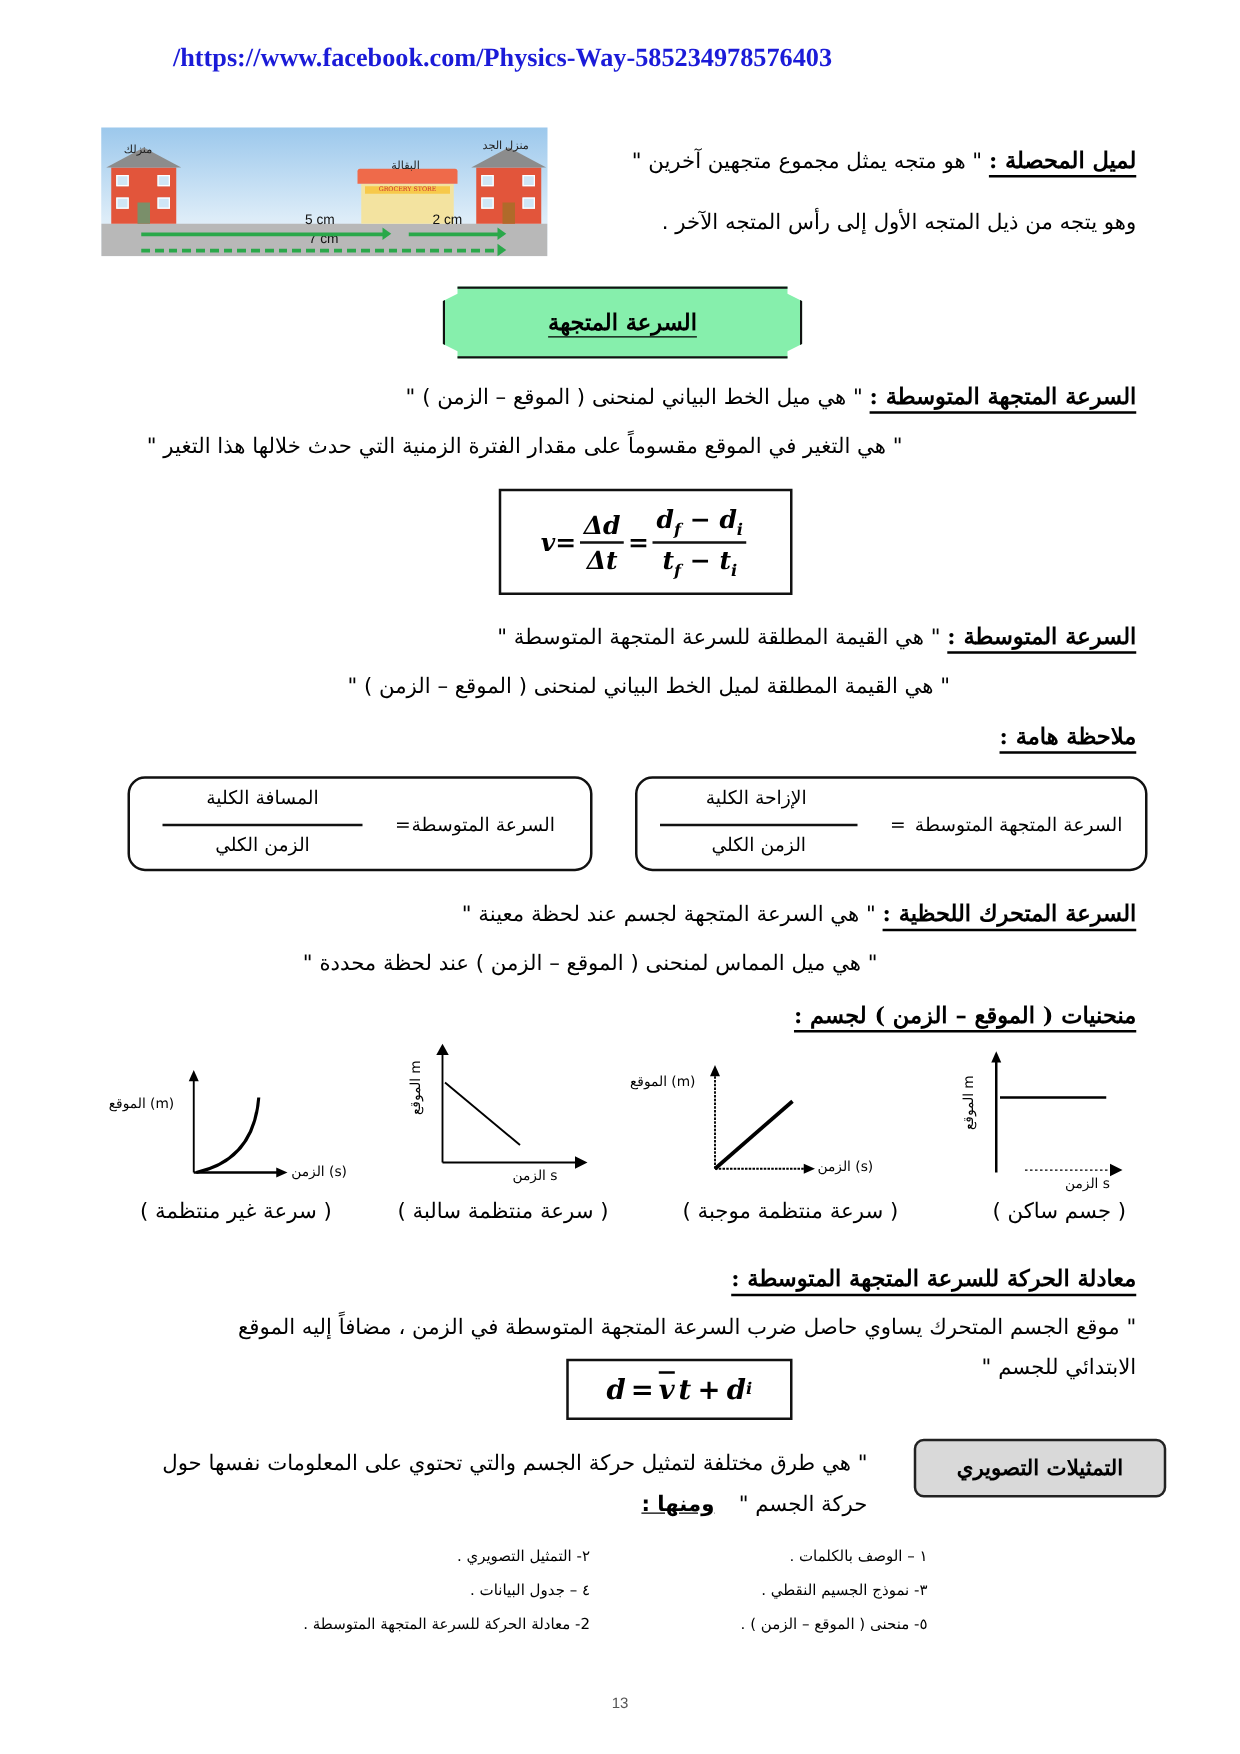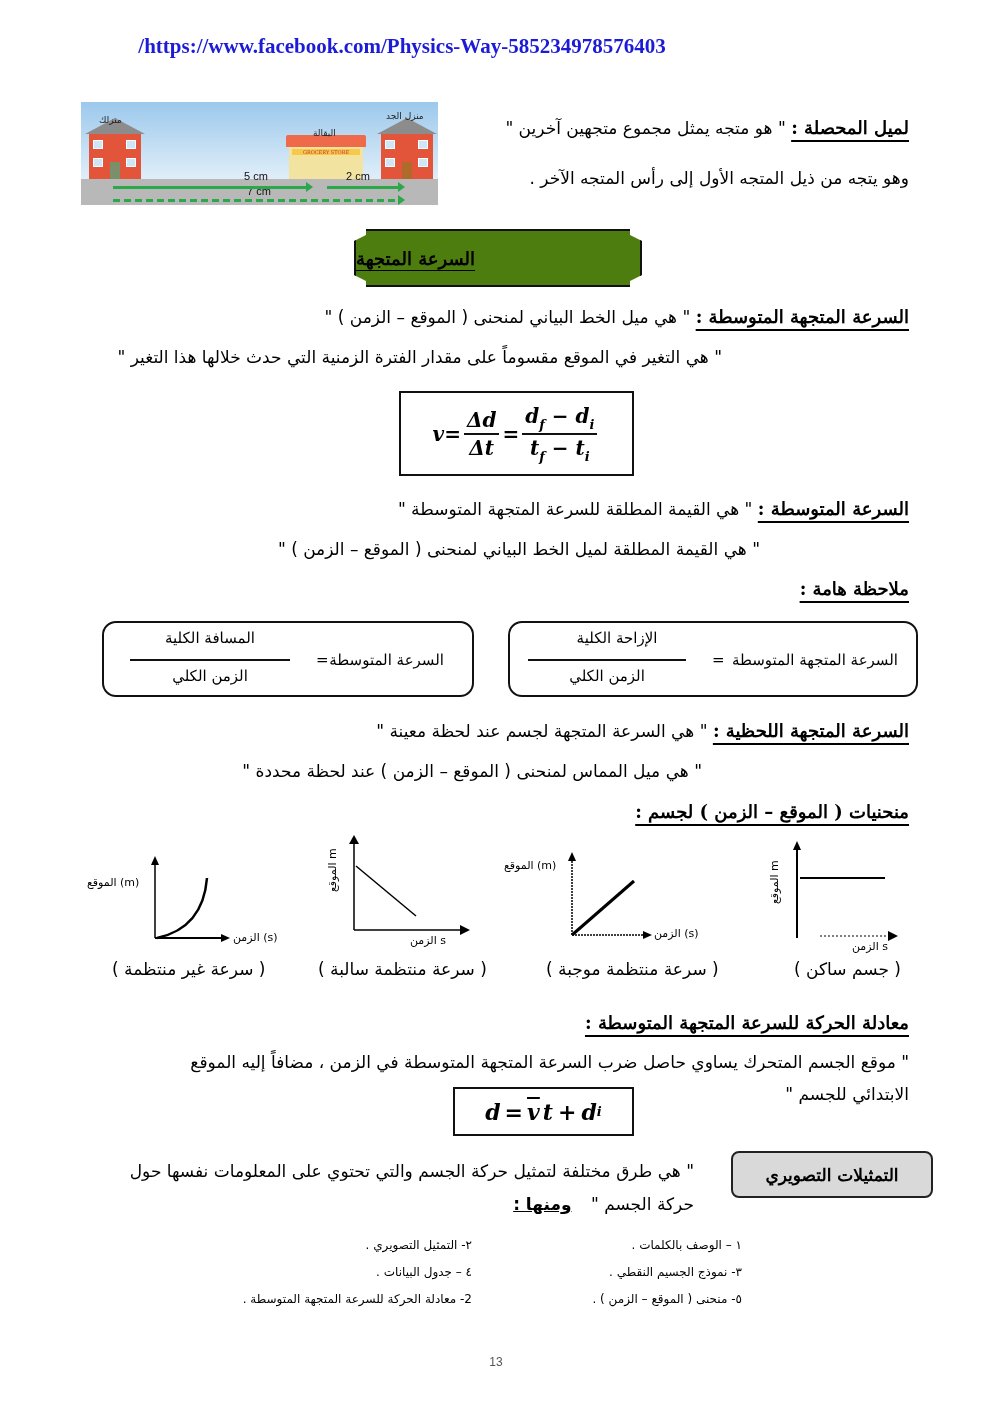--- a/index.html
+++ b/index.html
@@ -22,23 +22,23 @@
     .store .awning { position: absolute; left: -3px; top: -12px; width: 80px; height: 12px; background: #ef6a4a; border-radius: 2px 2px 0 0; }
     .store .sign { position: absolute; left: 3px; top: 2px; width: 68px; height: 6px; background: #f7c94a; font-size: 5px; color: #c33; text-align: center; line-height: 6px; font-family: "DejaVu Serif", serif; }
     .st-label { position: absolute; font-size: 9px; color: #222; white-space: nowrap; }
     .cm { position: absolute; font-size: 11px; color: #111; font-family: "Liberation Sans", sans-serif; }
     .arrow-solid { position: absolute; height: 3px; background: #2aa84a; }
     .arrow-solid::after { content: ""; position: absolute; right: -6px; top: -4px; border-left: 7px solid #2aa84a; border-top: 5px solid transparent; border-bottom: 5px solid transparent; }
     .arrow-dash { position: absolute; height: 3px; background: repeating-linear-gradient(90deg, #2aa84a 0 7px, transparent 7px 11px); }
     .arrow-dash::after { content: ""; position: absolute; right: -6px; top: -4px; border-left: 7px solid #2aa84a; border-top: 5px solid transparent; border-bottom: 5px solid transparent; }
 
     
-    .banner { left: 354px; top: 229px; width: 288px; height: 58px; background: #4d7c0f; border: 2px solid #111;
+    .banner { left: 354px; top: 229px; width: 288px; height: 58px; background: #86efac; border: 2px solid #111;
       clip-path: polygon(12px 0, calc(100% - 12px) 0, calc(100% - 12px) 6px, 100% 12px, 100% calc(100% - 12px), calc(100% - 12px) calc(100% - 6px), calc(100% - 12px) 100%, 12px 100%, 12px calc(100% - 6px), 0 calc(100% - 12px), 0 12px, 12px 6px);
-      display: flex; align-items: center; }
+      display: flex; align-items: center; justify-content: center; }
     .banner span { font-family: "DejaVu Serif", serif; font-weight: bold; font-size: 18px; text-decoration: underline; text-underline-offset: 5px; }
 
     
     .formula { left: 399px; top: 391px; width: 235px; height: 85px; border: 2px solid #111; display: flex; align-items: center; justify-content: center; font-family: "DejaVu Serif", serif; font-weight: bold; font-style: italic; font-size: 20px; }
     .frac { display: inline-flex; flex-direction: column; align-items: center; vertical-align: middle; margin: 0 3px; }
     .frac .num { border-bottom: 2px solid #111; padding: 0 3px 1px; }
     .frac .den { padding: 1px 3px 0; }
     .sub { font-size: 13px; vertical-align: -6px; }
 
     
@@ -85,21 +85,21 @@
   <div class="house" style="left:300px;">
     <div class="roof"></div>
     <div class="win" style="left:4px;top:6px;"></div>
       <div class="win" style="left:37px;top:6px;"></div>
     <div class="win" style="left:4px;top:24px;"></div>
       <div class="win" style="left:37px;top:24px;"></div>
     <div class="door" style="background:#b06a2a;"></div>
   </div>
   <div class="st-label" style="left:18px;top:13px;">منزلك</div>
   <div class="st-label" style="left:232px;top:26px;">البقالة</div>
-  <div class="st-label" style="left:305px;top:9px;">منزل الجد</div>
+  <div class="st-label" style="left:305px;top:9px;font-family:Liberation Serif, serif;">منزل الجد</div>
   <div class="cm" style="left:120px;top:68px;padding-left:43px;">5 cm</div>
   <div class="cm" style="left:265px;top:68px;">2 cm</div>
   <div class="cm" style="left:166px;top:83px;">7 cm</div>
   <div class="arrow-solid" style="left:32px;top:84px;width:194px;"></div>
   <div class="arrow-solid" style="left:246px;top:84px;width:72px;"></div>
   <div class="arrow-dash" style="left:32px;top:97px;width:286px;"></div>
 </div>
 
 <div class="abs rtl ar" style="right:83px;top:117px;">
   <span class="head">لميل المحصلة :</span>
@@ -135,35 +135,35 @@
   <span class="head">السرعة المتوسطة :</span>
   <span>" هي القيمة المطلقة للسرعة المتجهة المتوسطة "</span>
 </div>
 <div class="abs rtl ar" style="right:232px;top:539px;">" هي القيمة المطلقة لميل الخط البياني لمنحنى ( الموقع – الزمن ) "</div>
 
 <div class="abs rtl ar head" style="right:83px;top:578px;">ملاحظة هامة :</div>
 
 <div class="abs note" style="left:508px;width:410px;">
   <div class="lhs" style="right:18px;top:28px;">السرعة المتجهة المتوسطة</div>
   <div class="eq" style="left:202px;top:28px;">=</div>
-  <div class="fnum" style="left:28px;width:158px;top:6px;">الإزاحة الكلية</div>
+  <div class="fnum" style="left:16px;width:158px;top:6px;">الإزاحة الكلية</div>
   <div class="fline" style="left:18px;width:158px;top:36px;"></div>
   <div class="fden" style="left:18px;width:158px;top:44px;">الزمن الكلي</div>
 </div>
 
 <div class="abs note" style="left:102px;width:372px;">
   <div class="lhs" style="right:28px;top:28px;">السرعة المتوسطة</div>
   <div class="eq" style="left:212px;top:28px;">=</div>
   <div class="fnum" style="left:26px;width:160px;top:6px;">المسافة الكلية</div>
   <div class="fline" style="left:26px;width:160px;top:36px;"></div>
   <div class="fden" style="left:26px;width:160px;top:44px;">الزمن الكلي</div>
 </div>
 
 <div class="abs rtl ar" style="right:83px;top:720px;">
-  <span class="head">السرعة المتجهة اللحظية :</span>
+  <span class="head">السرعة المتحرك اللحظية :</span>
   <span>" هي السرعة المتجهة لجسم عند لحظة معينة "</span>
 </div>
 <div class="abs rtl ar" style="right:290px;top:761px;">" هي ميل المماس لمنحنى ( الموقع – الزمن ) عند لحظة محددة "</div>
 
 <div class="abs rtl ar head" style="right:83px;top:801px;">منحنيات ( الموقع – الزمن ) لجسم :</div>
 
 <div class="graph" style="left:760px;top:840px;width:150px;height:120px;">
   <svg width="150" height="120">
     <line x1="37" y1="98" x2="37" y2="6" stroke="#000" stroke-width="2"></line>
     <polygon points="33,10 37,1 41,10" fill="#000"></polygon>

